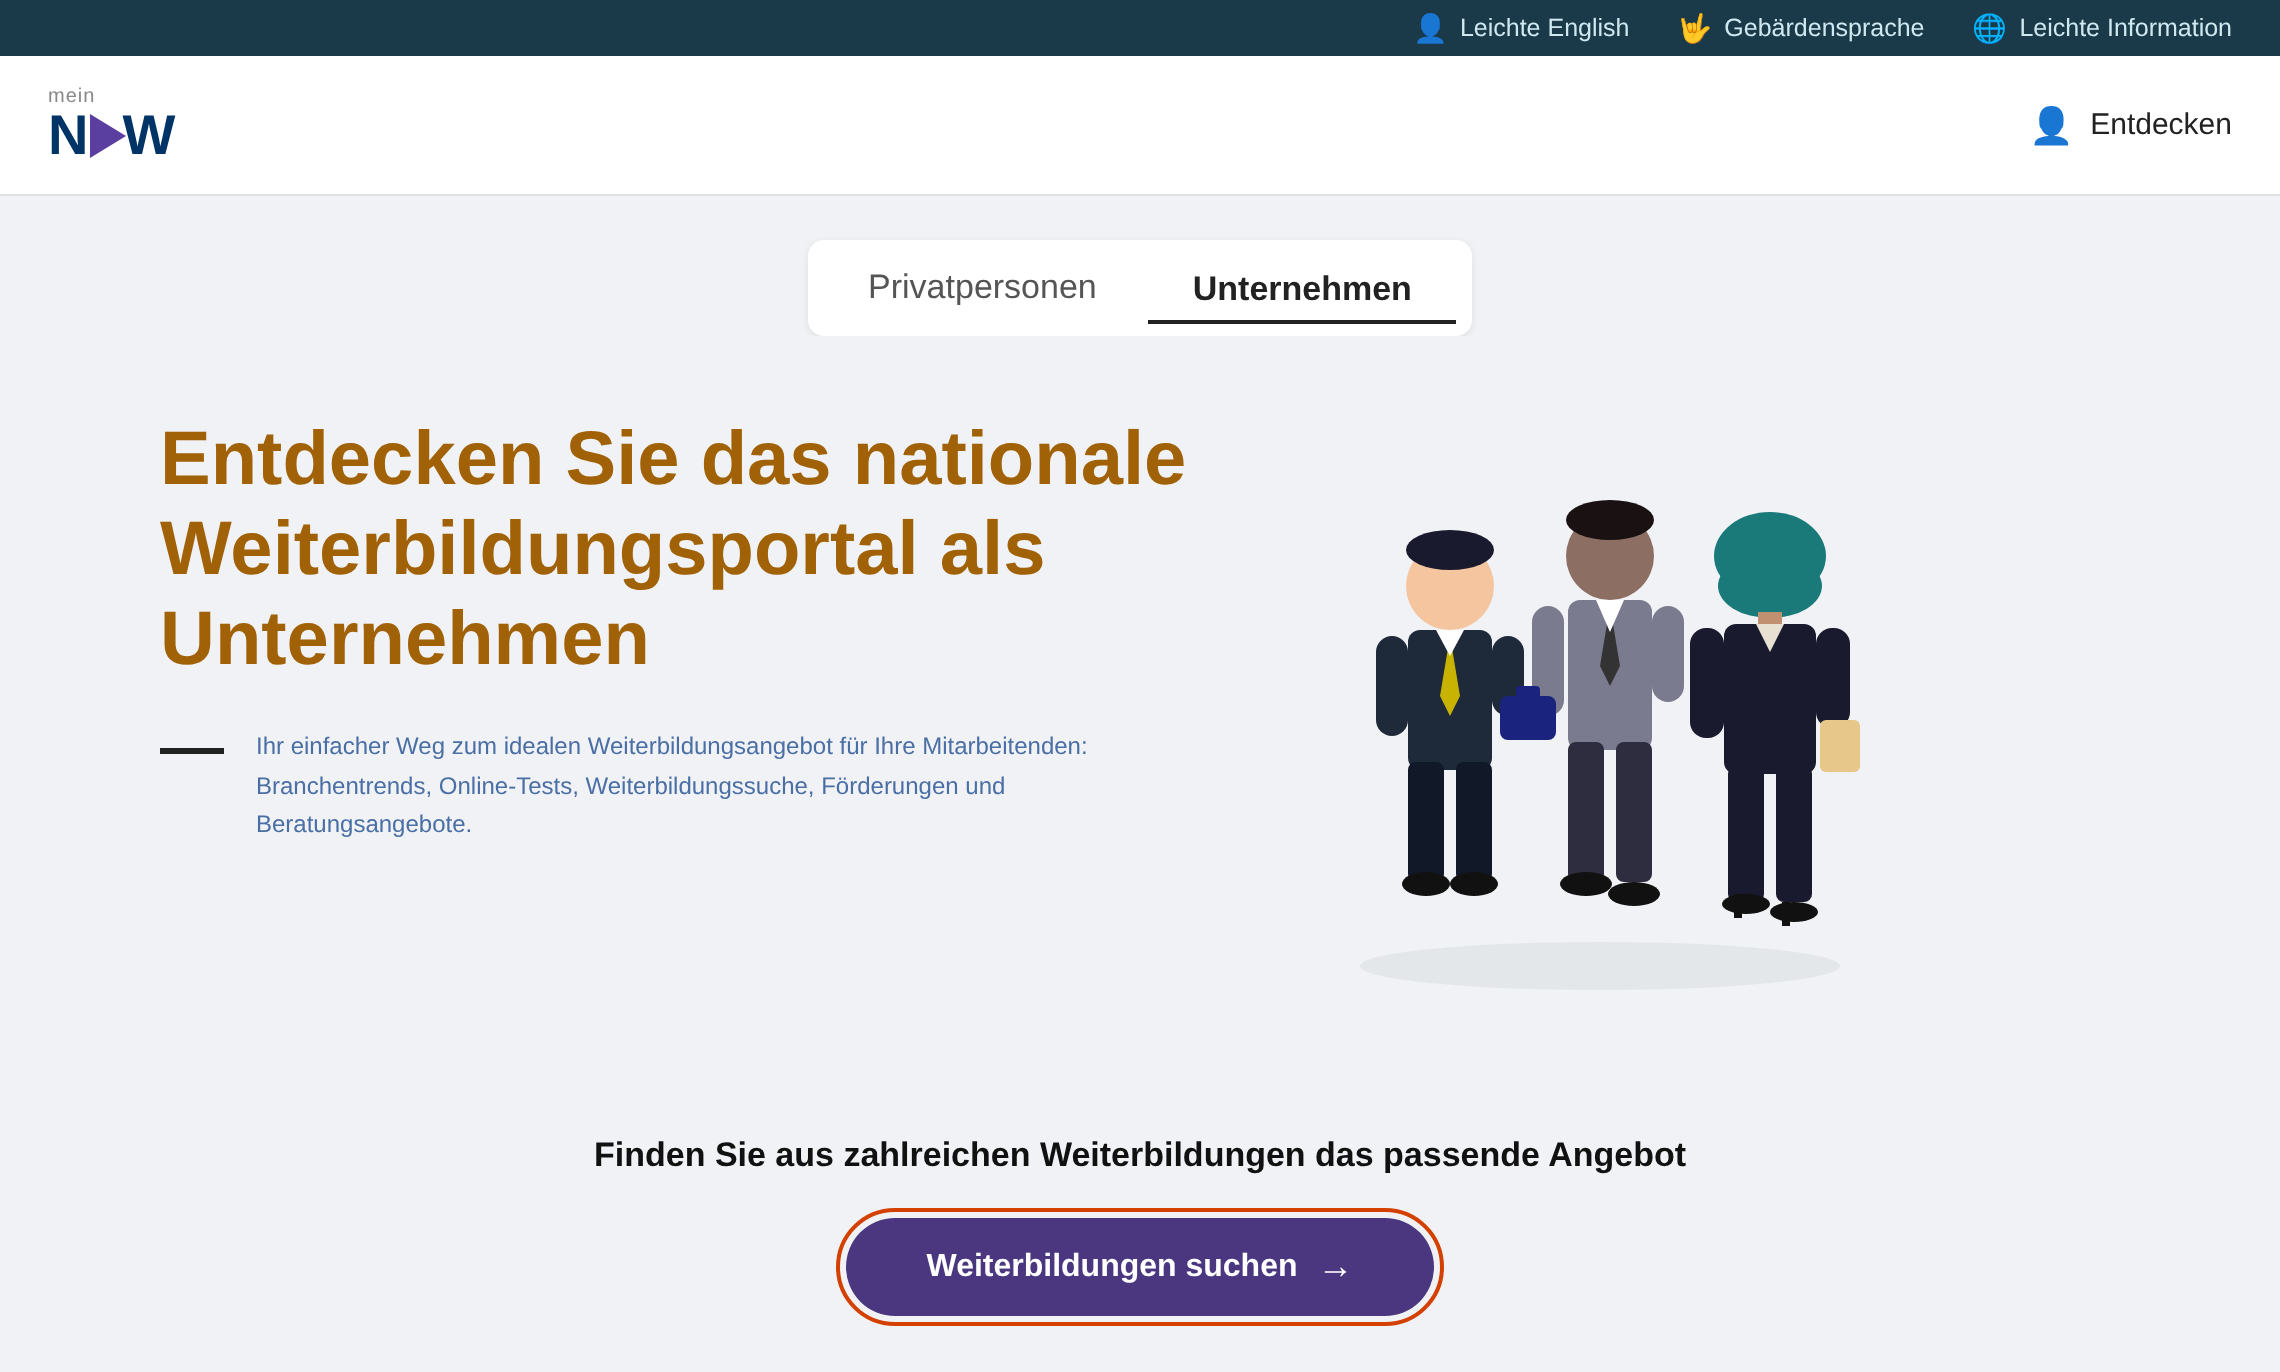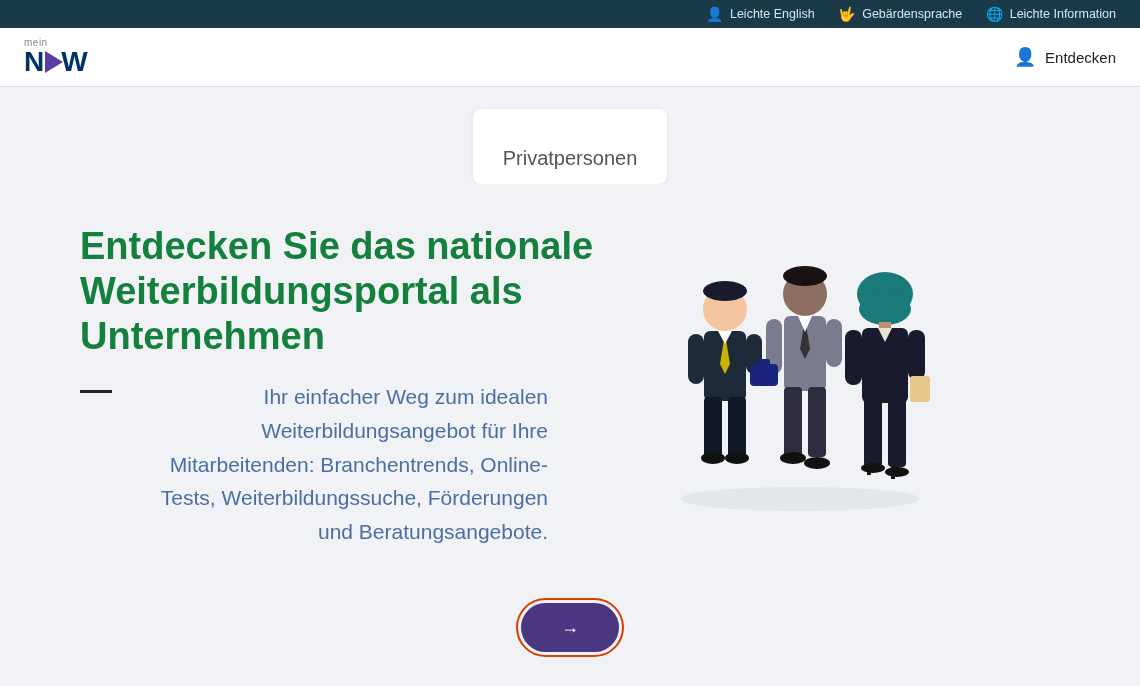--- a/index.html
+++ b/index.html
@@ -25,21 +25,21 @@
       cursor: pointer;
     }
     .top-bar-icon { font-size: 14px; }
 
     
     .header {
       background: white;
       display: flex;
       align-items: center;
       padding: 16px 24px;
-      height: 59px;
+      height: 70px;
       border-bottom: 1px solid #e0e0e0;
     }
     .logo {
       display: flex;
       flex-direction: column;
       align-items: flex-start;
       margin-right: 36px;
       line-height: 1;
     }
     .logo-mein {
@@ -103,26 +103,25 @@
       background: white;
       border-radius: 8px;
       display: flex;
       padding: 6px 8px;
       gap: 4px;
       box-shadow: 0 1px 4px rgba(0,0,0,0.08);
     }
     .tab {
       padding: 8px 22px;
       border-radius: 6px;
-      font-size: 20px;
+      font-size: 17px;
       color: #555;
       cursor: pointer;
       border: none;
       background: none;
-      margin-top: 24px;
     }
     .tab.active {
       color: #222;
       font-weight: 700;
       border-bottom: 2.5px solid #222;
       border-radius: 0;
       padding-bottom: 5px;
     }
 
     
@@ -134,42 +133,41 @@
       min-height: 380px;
       position: relative;
     }
     .hero-content {
       flex: 1;
       max-width: 550px;
     }
     .hero-title {
       font-size: 38px;
       font-weight: 900;
-      color: #15803d;
+      color: #a16207;
       line-height: 1.18;
       margin-bottom: 22px;
     }
     .hero-divider-row {
       display: flex;
       align-items: flex-start;
       gap: 16px;
     }
     .hero-divider-line {
       width: 32px;
       height: 3px;
       background: #222;
       margin-top: 10px;
       flex-shrink: 0;
     }
     .hero-subtitle {
-      font-size: 21px;
+      font-size: 12px;
       color: #4a6fa5;
       line-height: 1.6;
       max-width: 420px;
-      text-align: right;
     }
 
     
     .hero-illustration {
       width: 340px;
       height: 300px;
       flex-shrink: 0;
       position: relative;
       margin-top: -10px;
     }
@@ -246,20 +244,21 @@
 
   <div class="header-right">
     <span class="user-icon">👤</span>
     <span>Entdecken</span>
   </div>
 </div>
 
 <div class="tab-section">
   <div class="tab-container">
     <button class="tab">Privatpersonen</button>
+    <button class="tab active">Unternehmen</button>
   </div>
 </div>
 
 <div class="hero">
   <div class="hero-content">
     <h1 class="hero-title">Entdecken Sie das nationale Weiterbildungsportal als Unternehmen</h1>
     <div class="hero-divider-row">
       <div class="hero-divider-line"></div>
       <p class="hero-subtitle">
         Ihr einfacher Weg zum idealen <span style="color:#4a6fa5;">Weiterbildungsangebot für Ihre Mitarbeitenden: Branchentrends, Online-Tests, Weiterbildungssuche, Förderungen und Beratungsangebote.</span>
@@ -337,18 +336,20 @@
 
       <ellipse cx="243" cy="254" rx="12" ry="5" fill="#111"></ellipse>
       <rect x="237" y="249" width="4" height="12" fill="#111"></rect>
       <ellipse cx="267" cy="258" rx="12" ry="5" fill="#111"></ellipse>
       <rect x="261" y="253" width="4" height="12" fill="#111"></rect>
     </svg>
   </div>
 </div>
 
 <div class="cta-section">
+  <p class="cta-title">Finden Sie aus zahlreichen Weiterbildungen das passende Angebot</p>
   <div class="cta-button-wrapper">
     <button class="cta-button">
+      <span>Weiterbildungen suchen</span>
       <span class="cta-arrow">→</span>
     </button>
   </div>
 </div>
 
 </body></html>

